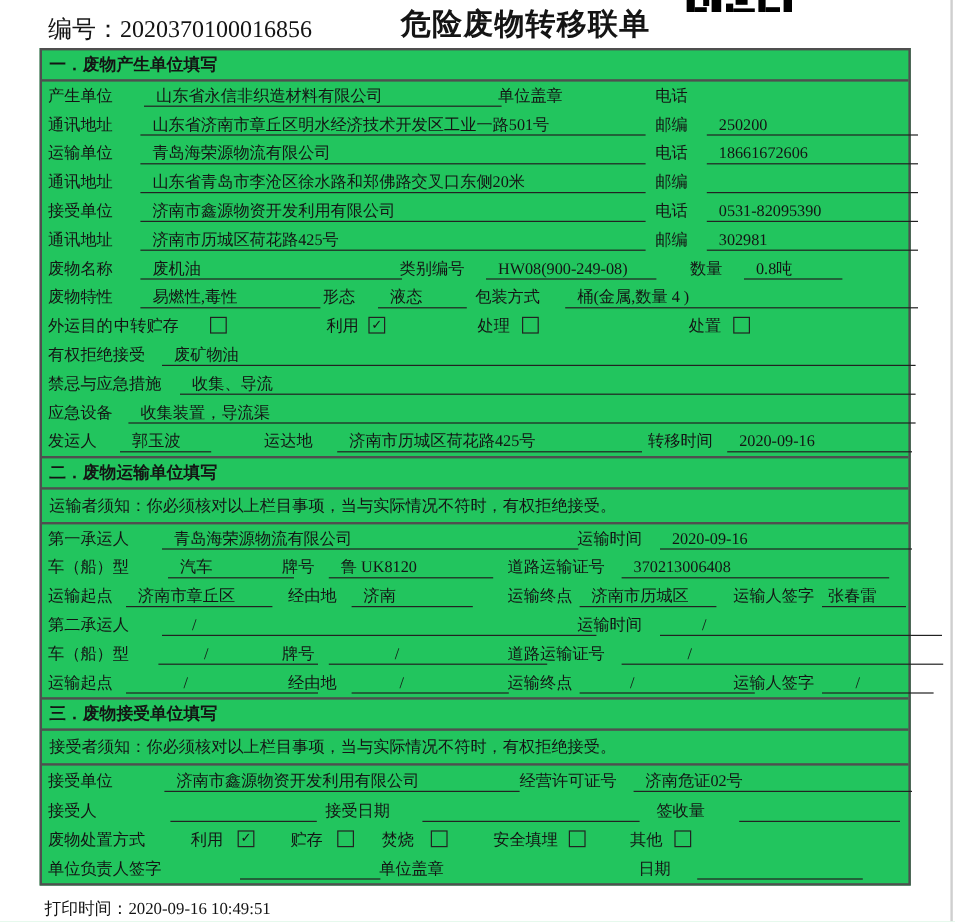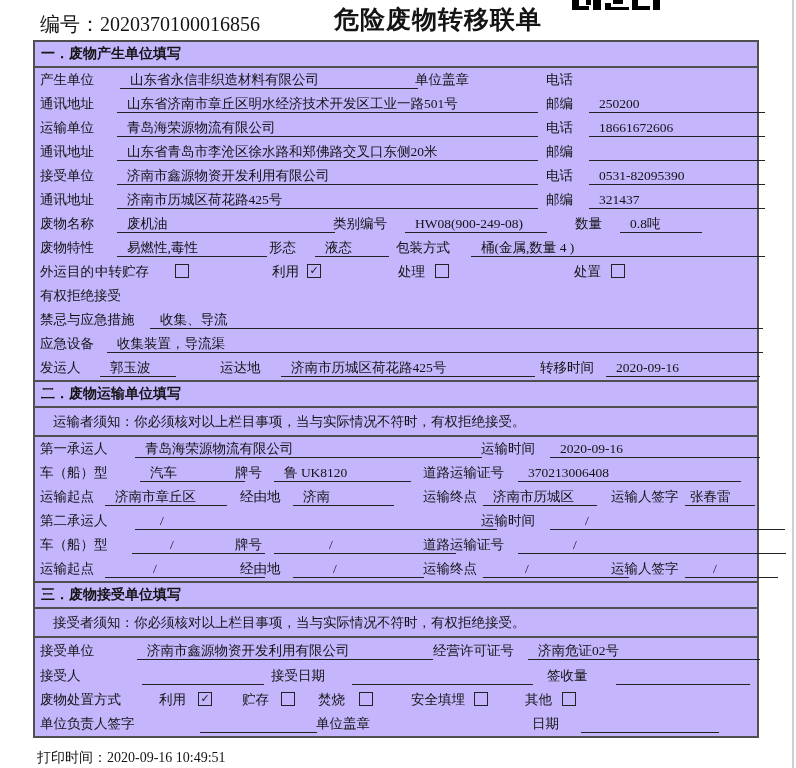--- a/index.html
+++ b/index.html
@@ -4,25 +4,25 @@
 <style>
   html,body{margin:0;padding:0;background:#ffffff;}
   .doc{
     position:relative;width:796px;height:768px;background:#fff;overflow:hidden;
     font-family:"Liberation Serif","DejaVu Serif",serif;color:#141414;font-size:13.5px;
   }
   .hdr-no{position:absolute;left:40px;top:11px;font-size:20px;white-space:nowrap;}
   .title{position:absolute;left:334px;top:3px;font-size:25px;font-weight:bold;letter-spacing:1px;white-space:nowrap;}
   .qr{position:absolute;left:572px;top:0;}
   .edge{position:absolute;left:792px;top:0;width:2px;height:768px;background:#cfcfcf;}
-  .tbl{position:absolute;left:33px;top:40px;width:722px;border:2px solid #4f4f4f;background:#c4b5fd;}
+  .tbl{position:absolute;left:33px;top:40px;width:722px;border:2px solid #4f4f4f;background:#22c55e;}
   .sec{height:24px;border-bottom:2px solid #4f4f4f;font-weight:bold;font-size:14px;
        display:flex;align-items:center;padding-left:6px;}
   .sec.mid{border-top:2px solid #4f4f4f;}
-  .notice{height:27px;border-bottom:2px solid #4f4f4f;display:flex;align-items:center;padding-left:18px;}
+  .notice{height:27px;border-bottom:2px solid #4f4f4f;display:flex;align-items:center;padding-left:6px;}
   .row{position:relative;height:24px;}
   .row3{height:25px;}
   .lbl{position:absolute;bottom:3px;white-space:nowrap;}
   .fld{position:absolute;bottom:3px;height:17px;line-height:17px;border-bottom:1px solid #222;
        padding-left:10px;white-space:nowrap;overflow:visible;}
   .cb{position:absolute;bottom:6px;width:12px;height:12px;border:1.5px solid #222;
       font-size:11px;line-height:11px;text-align:center;font-family:"DejaVu Sans",sans-serif;}
   .ftr{position:absolute;left:37px;top:749px;font-size:14px;white-space:nowrap;}
 </style>
 </head>
@@ -86,21 +86,21 @@
       <span class="lbl" style="left:5px">接受单位</span>
       <span class="fld" style="left:82px;width:411px">济南市鑫源物资开发利用有限公司</span>
       <span class="lbl" style="left:511px">电话</span>
       <span class="fld" style="left:554px;width:166px">0531-82095390</span>
     </div>
 
     <div class="row">
       <span class="lbl" style="left:5px">通讯地址</span>
       <span class="fld" style="left:82px;width:411px">济南市历城区荷花路425号</span>
       <span class="lbl" style="left:511px">邮编</span>
-      <span class="fld" style="left:554px;width:166px">321437</span>
+      <span class="fld" style="left:554px;width:166px">302981</span>
     </div>
 
     <div class="row">
       <span class="lbl" style="left:5px">废物名称</span>
       <span class="fld" style="left:82px;width:208px">废机油</span>
       <span class="lbl" style="left:298px">类别编号</span>
       <span class="fld" style="left:370px;width:132px">HW08(900-249-08)</span>
       <span class="lbl" style="left:540px">数量</span>
       <span class="fld" style="left:585px;width:72px">0.8吨</span>
     </div>
@@ -121,20 +121,21 @@
       <span class="lbl" style="left:237px">利用</span>
       <span class="cb" style="left:272px">✓</span>
       <span class="lbl" style="left:363px">处理</span>
       <span class="cb" style="left:400px"></span>
       <span class="lbl" style="left:539px">处置</span>
       <span class="cb" style="left:576px"></span>
     </div>
 
     <div class="row">
       <span class="lbl" style="left:5px">有权拒绝接受</span>
+      <span class="fld" style="left:100px;width:618px">废矿物油</span>
     </div>
 
     <div class="row">
       <span class="lbl" style="left:5px">禁忌与应急措施</span>
       <span class="fld" style="left:115px;width:603px">收集、导流</span>
     </div>
 
     <div class="row">
       <span class="lbl" style="left:5px">应急设备</span>
       <span class="fld" style="left:72px;width:646px">收集装置，导流渠</span>

